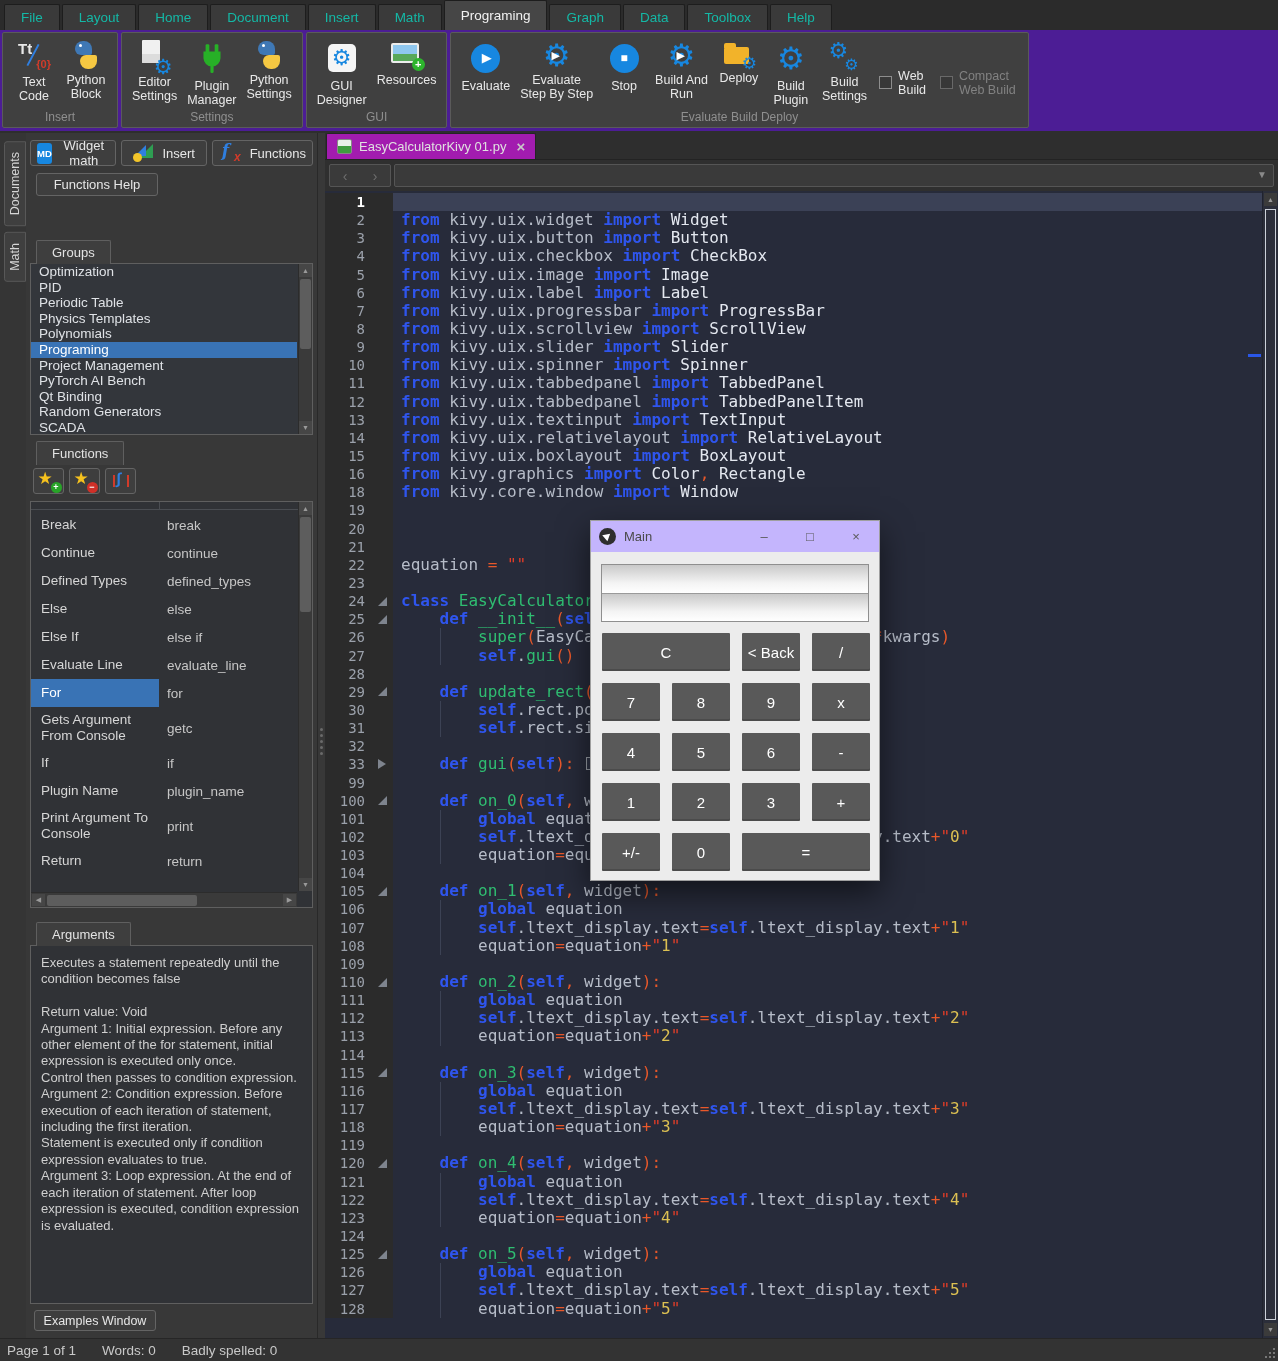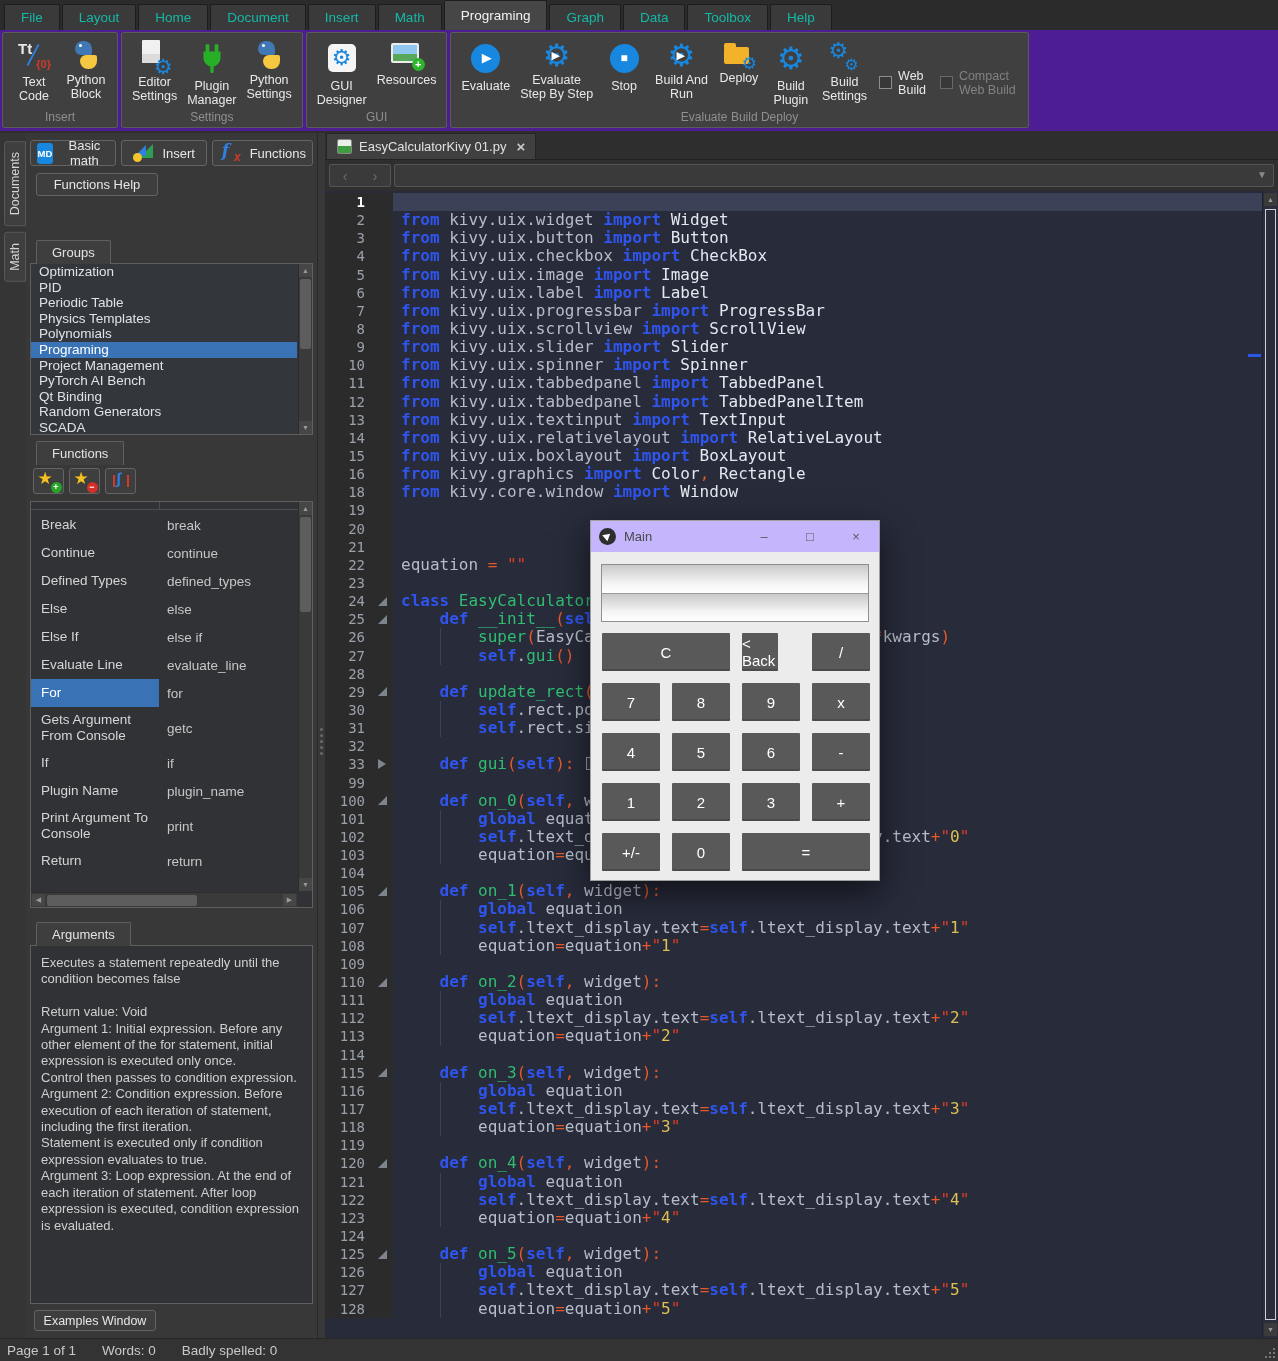--- a/index.html
+++ b/index.html
@@ -116,21 +116,21 @@
   .examples-row{height:30px;padding-top:6px;}
   .examples-row .sb-btn{width:122px;height:21px;margin-left:4px;display:inline-flex;flex:none;font-size:12.5px;}
 
   .splitter{width:7px;background:#383838;position:relative;}
   .splitter .dots{position:absolute;left:2px;top:595px;display:flex;flex-direction:column;gap:3px;}
   .splitter .dots i{width:3px;height:3px;background:#6a6a6a;border-radius:50%;}
 
   
   .editor{flex:1;display:flex;flex-direction:column;background:#303030;min-width:0;}
   .etabbar{height:27px;background:#2e2e2e;display:flex;align-items:flex-end;padding-left:1px;border-bottom:1px solid #232323;}
-  .etab{height:26px;display:flex;align-items:center;gap:7px;background:#404040;border:1px solid #242424;border-bottom:none;padding:0 10px;color:#e0e0e0;font-size:13px;border-radius:2px 2px 0 0;}
+  .etab{height:26px;display:flex;align-items:center;gap:7px;background:#a21caf;border:1px solid #242424;border-bottom:none;padding:0 10px;color:#e0e0e0;font-size:13px;border-radius:2px 2px 0 0;}
   .pf{width:15px;height:15px;border-radius:2px;background:linear-gradient(180deg,#e8f0e8 50%,#3f9c3f 50%);border:1px solid #888;flex:none;}
   .eclose{color:#c8c8c8;font-weight:bold;font-size:15px;margin-left:3px;line-height:14px;}
   .enavbar{height:31px;background:#2f2f2f;display:flex;align-items:center;padding:4px;gap:3px;}
   .enav-arrows{width:62px;height:23px;background:#3a3a3a;border:1px solid #555;display:flex;align-items:center;justify-content:space-around;color:#6f6f6f;font-size:14px;border-radius:2px;}
   .ecombo{flex:1;height:23px;background:#3a3a3a;border:1px solid #555;position:relative;border-radius:2px;}
   .ecombo .arr{position:absolute;right:6px;top:4px;color:#8a8a8a;font-size:10px;}
   .codewrap{flex:1;position:relative;background:#272b3a;overflow:hidden;display:flex;}
   .codecol{flex:1;padding-top:2px;overflow:hidden;}
   .crow{display:flex;height:18.15px;font-family:"DejaVu Sans Mono",monospace;font-size:16px;line-height:18.15px;white-space:pre;}
   .lnum{width:46px;background:#2b2b2b;color:#9ba1ab;text-align:right;padding-right:6px;font-size:14px;flex:none;font-family:"DejaVu Sans Mono",monospace;}
@@ -255,21 +255,21 @@
   <div class="main">
     <div class="sidestrip" id="sideTabs">
         <div class="vtab">Documents</div>
         <div class="vtab">Math</div>
       </div>
 
     <div class="sidebar">
       <div class="sb-btnrow" id="sbButtons">
           <button class="sb-btn">
             <span class="ic-md">MD</span>
-            <span>Basic math</span>
+            <span>Widget math</span>
           </button>
           <button class="sb-btn">
             <span class="ic-ins">
               <i class="tri"></i>
               <i class="tr2"></i>
               <i class="dot"></i>
             </span>
             <span>Insert</span>
           </button>
           <button class="sb-btn">
@@ -530,21 +530,21 @@
         <span class="calc-title">Main</span>
         <span class="calc-wb">–</span>
         <span class="calc-wb">□</span>
         <span class="calc-wb">×</span>
       </div>
       <div class="calc-display">
         <div class="calc-dr"></div>
         <div class="calc-dr"></div>
       </div>
       <div class="calc-btn" style="left:11px;top:112px;width:128px;">C</div>
-      <div class="calc-btn" style="left:151px;top:112px;width:36px;">&lt; Back</div>
+      <div class="calc-btn" style="left:151px;top:112px;width:58px;">&lt; Back</div>
       <div class="calc-btn" style="left:221px;top:112px;width:58px;">/</div>
       <div class="calc-btn" style="left:11px;top:162px;width:58px;">7</div>
       <div class="calc-btn" style="left:81px;top:162px;width:58px;">8</div>
       <div class="calc-btn" style="left:151px;top:162px;width:58px;">9</div>
       <div class="calc-btn" style="left:221px;top:162px;width:58px;">x</div>
       <div class="calc-btn" style="left:11px;top:212px;width:58px;">4</div>
       <div class="calc-btn" style="left:81px;top:212px;width:58px;">5</div>
       <div class="calc-btn" style="left:151px;top:212px;width:58px;">6</div>
       <div class="calc-btn" style="left:221px;top:212px;width:58px;">-</div>
       <div class="calc-btn" style="left:11px;top:262px;width:58px;">1</div>

